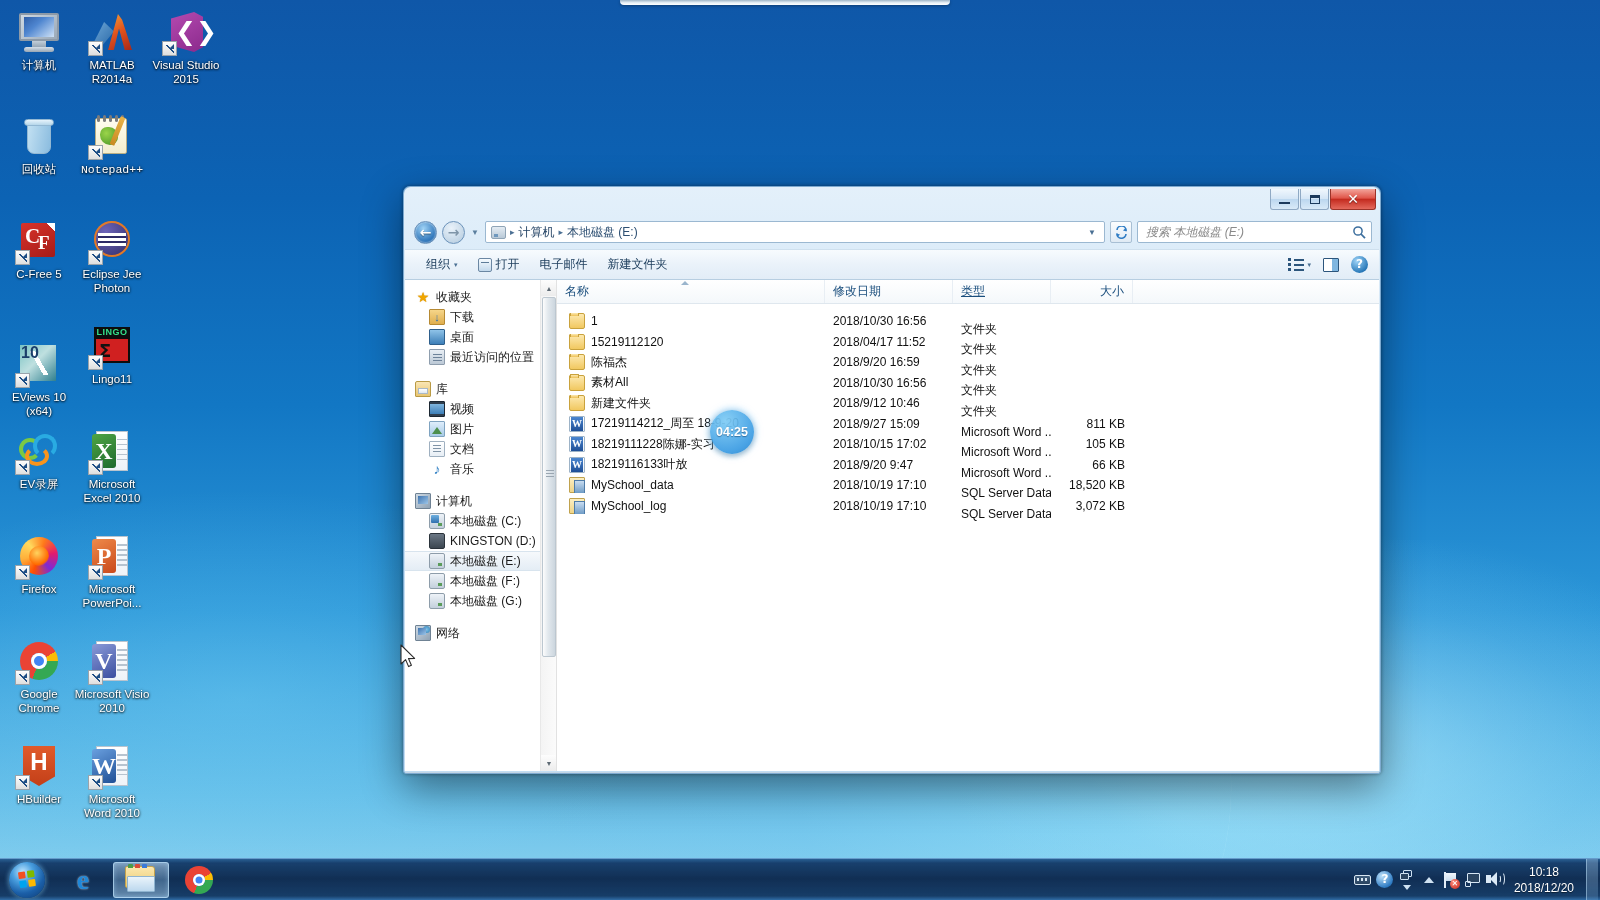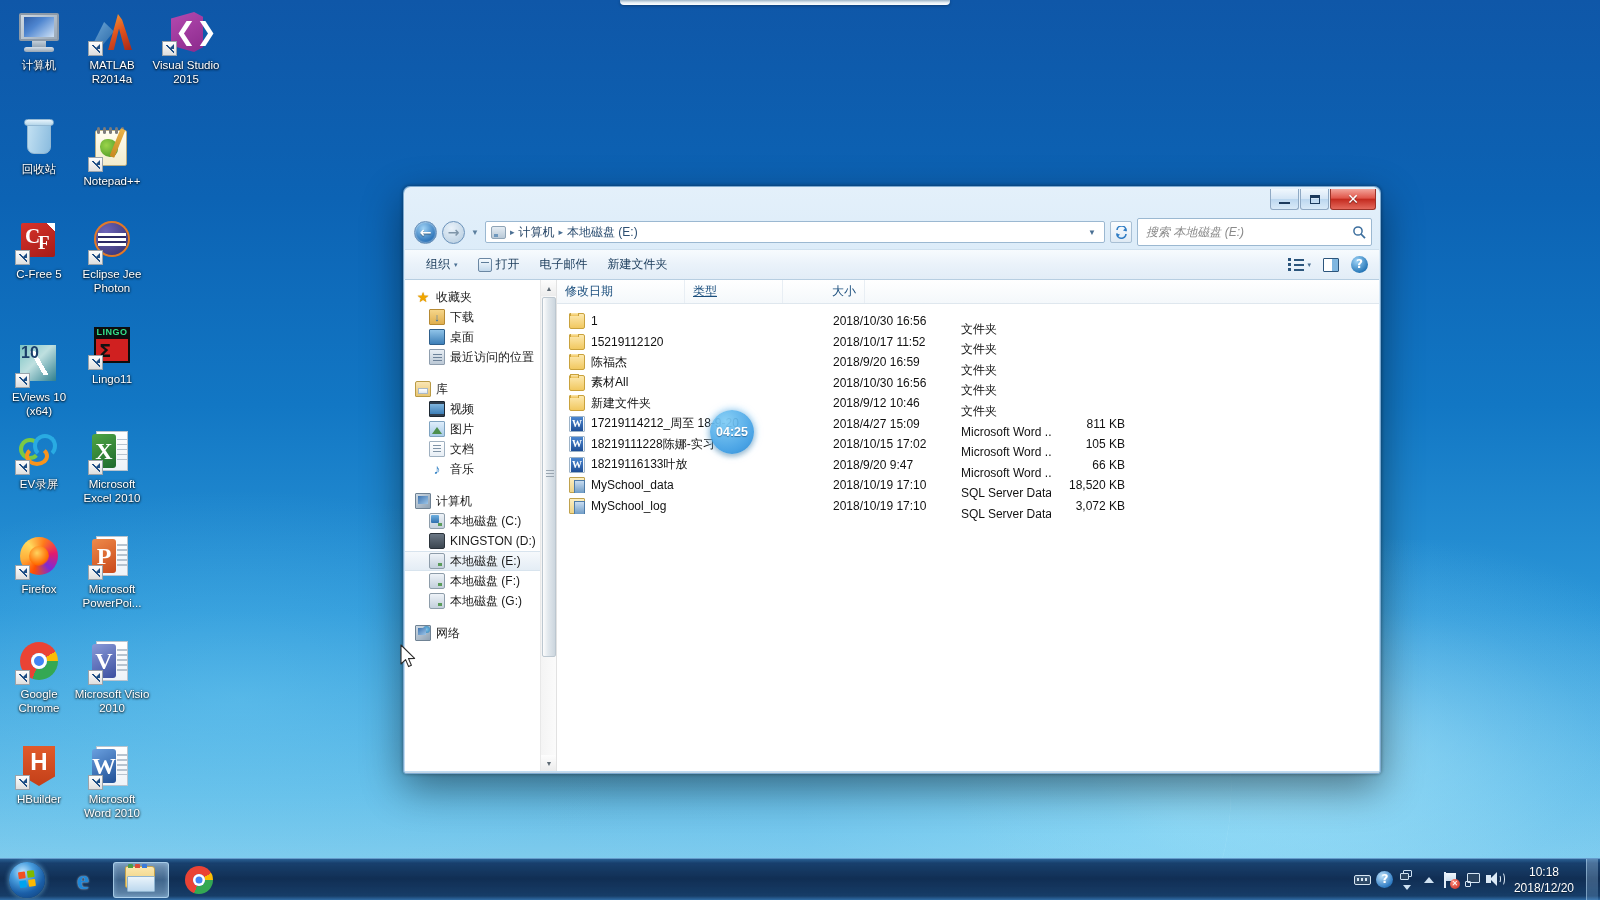--- a/index.html
+++ b/index.html
@@ -342,21 +342,21 @@
   .crumb-sep { color: #4a6f93; font-size: 9px; padding: 0 1px; }
   .crumb-spacer { flex: 1; min-width: 4px; }
   .crumb-drop { color: #4a6f93; font-size: 8px; padding: 0 5px; cursor: pointer; }
   .refresh-btn {
     width: 22px; height: 22px; flex: none; border: 1px solid #a8bfd4; border-radius: 2px;
     background: linear-gradient(#fbfdff, #dfeaf4);
     display: flex; align-items: center; justify-content: center; cursor: pointer;
   }
   .refresh-btn svg { display: block; }
   .searchbox {
-    width: 235px; height: 28px; flex: none; background: #fff;
+    width: 235px; height: 22px; flex: none; background: #fff;
     border: 1px solid #9bb8d1; border-radius: 2px;
     display: flex; align-items: center; padding: 0 4px 0 8px;
   }
   .searchbox .ph {
     flex: 1; font-style: italic; color: #8a8a8a; font-size: 12px;
     white-space: nowrap; overflow: hidden;
   }
 
   .toolbar {
     position: relative; z-index: 2; height: 30px;
@@ -749,21 +749,21 @@
     <div class="lbl">Visual Studio 2015</div>
   </div>
 
   <div class="dicon" style="left:1px; top:108px;">
     <div class="iconbox">
       <div class="bin-body"></div>
         <div class="bin-lid"></div>
     </div>
     <div class="lbl">回收站</div>
   </div>
-  <div class="dicon" style="left:74px; top:120px;">
+  <div class="dicon" style="left:74px; top:108px;font-family:Liberation Mono, monospace;">
     <div class="iconbox">
       <div class="npp-pad"></div>
       <div class="npp-rings">
           <span style="left:2px"></span>
           <span style="left:8px"></span>
           <span style="left:14px"></span>
           <span style="left:20px"></span>
           <span style="left:26px"></span>
         </div>
       <div class="npp-green"></div>
@@ -1068,20 +1068,24 @@
             <div class="nsb-grip"></div>
           </div>
         <div class="nsb-arrow down">
             <span>▼</span>
           </div>
       </div>
     </div>
 
     <div class="listpane">
       <div class="colhdr">
+        <div class="col c-name">
+          <div class="sort-arrow"></div>
+          <span>名称</span>
+        </div>
         <div class="col c-date">
           <span>修改日期</span>
         </div>
         <div class="col c-type">
           <span>类型</span>
         </div>
         <div class="col c-size">
           <span>大小</span>
         </div>
       </div>
@@ -1095,21 +1099,21 @@
           <div class="cell c-date">2018/10/30 16:56</div>
           <div class="cell c-type">文件夹</div>
           <div class="cell c-size"></div>
         </div>
 
         <div class="row">
           <div class="cell c-name">
             <span class="fileicon fi-folder"></span>
             <span>15219112120</span>
           </div>
-          <div class="cell c-date">2018/10/17 11:52</div>
+          <div class="cell c-date">2018/04/17 11:52</div>
           <div class="cell c-type">文件夹</div>
           <div class="cell c-size"></div>
         </div>
 
         <div class="row">
           <div class="cell c-name">
             <span class="fileicon fi-folder"></span>
             <span>陈福杰</span>
           </div>
           <div class="cell c-date">2018/9/20 16:59</div>
@@ -1135,21 +1139,21 @@
           <div class="cell c-date">2018/9/12 10:46</div>
           <div class="cell c-type">文件夹</div>
           <div class="cell c-size"></div>
         </div>
 
         <div class="row">
           <div class="cell c-name">
             <span class="fileicon fi-word"></span>
             <span>17219114212_周至    18-9-20</span>
           </div>
-          <div class="cell c-date">2018/4/27 15:09</div>
+          <div class="cell c-date">2018/9/27 15:09</div>
           <div class="cell c-type">Microsoft Word ...</div>
           <div class="cell c-size">811 KB</div>
         </div>
 
         <div class="row">
           <div class="cell c-name">
             <span class="fileicon fi-word"></span>
             <span>18219111228陈娜-实习</span>
           </div>
           <div class="cell c-date">2018/10/15 17:02</div>

